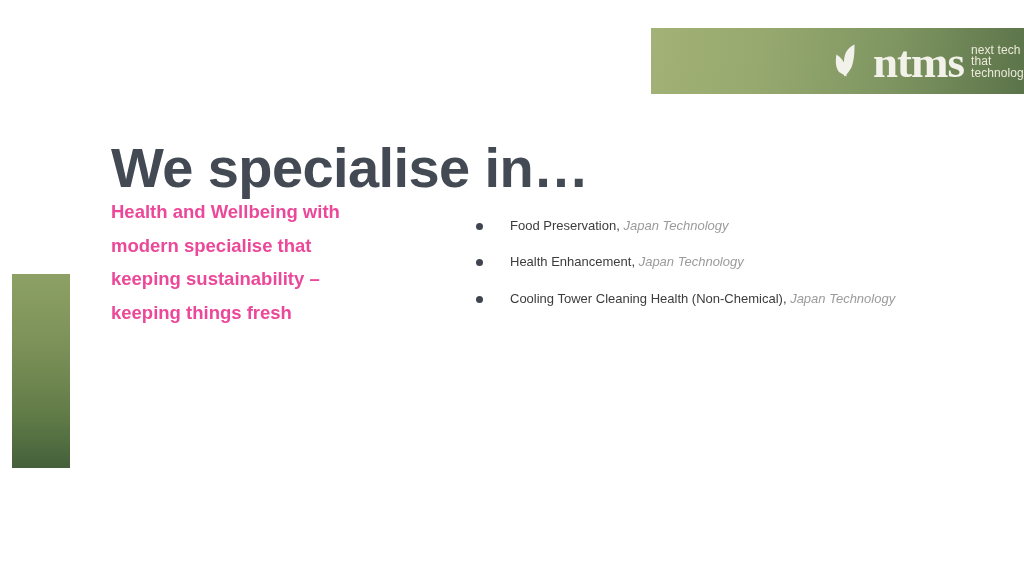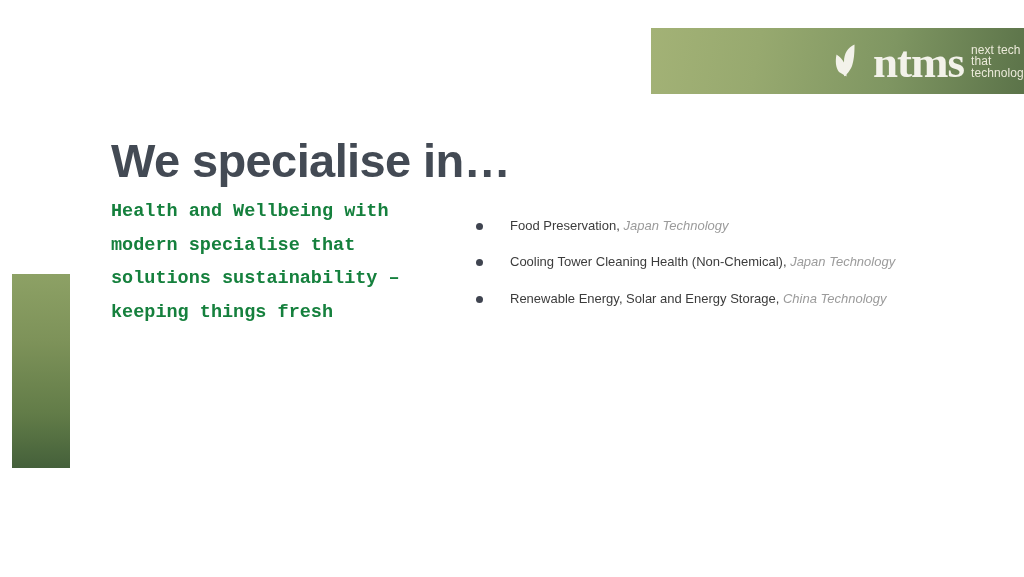--- a/index.html
+++ b/index.html
@@ -79,39 +79,38 @@
     width: 58px;
     height: 194px;
     background: linear-gradient(180deg, #8da165 0%, #7d9259 35%, #627c48 72%, #44603a 100%);
   }
 
   
   .title {
     position: absolute;
     left: 99px;
     top: 74px;
-    font-size: 47px;
+    font-size: 56px;
     font-weight: bold;
     color: #434a54;
     letter-spacing: -0.6px;
     line-height: 56px;
     white-space: nowrap;
   }
 
   
   .lead-paragraph {
     position: absolute;
     left: 99px;
     top: 167px;
     width: 300px;
     font-size: 18.5px;
     font-weight: bold;
     line-height: 33.5px;
-    color: #15803d;
-    font-family: Liberation Mono, monospace;
+    color: #ec4899;
   }
   .lead-paragraph .ln { display: block; white-space: nowrap; }
 
   
   .bullet-list {
     position: absolute;
     left: 455px;
     top: 180px;
     width: 520px;
     margin: 0;
@@ -160,35 +159,35 @@
     </div>
   </div>
 
   <div class="left-accent"></div>
 
   <h1 class="title">We specialise in…</h1>
 
   <div class="lead-paragraph">
     <span class="ln">Health and Wellbeing with</span>
     <span class="ln">modern specialise that</span>
-    <span class="ln">solutions sustainability –</span>
+    <span class="ln">keeping sustainability –</span>
     <span class="ln">keeping things fresh</span>
   </div>
 
   <ul class="bullet-list">
     <li class="bullet-item">
       <span class="bullet-dot"></span>
       <span>Food Preservation,</span>
       <span class="tech-tag">Japan Technology</span>
     </li>
     <li class="bullet-item">
       <span class="bullet-dot"></span>
-      <span>Cooling Tower Cleaning Health (Non-Chemical),</span>
+      <span>Health Enhancement,</span>
       <span class="tech-tag">Japan Technology</span>
     </li>
     <li class="bullet-item">
       <span class="bullet-dot"></span>
-      <span>Renewable Energy, Solar and Energy Storage,</span>
-      <span class="tech-tag">China Technology</span>
+      <span>Cooling Tower Cleaning Health (Non-Chemical),</span>
+      <span class="tech-tag">Japan Technology</span>
     </li>
   </ul>
 
 </div>
 
 </body></html>

